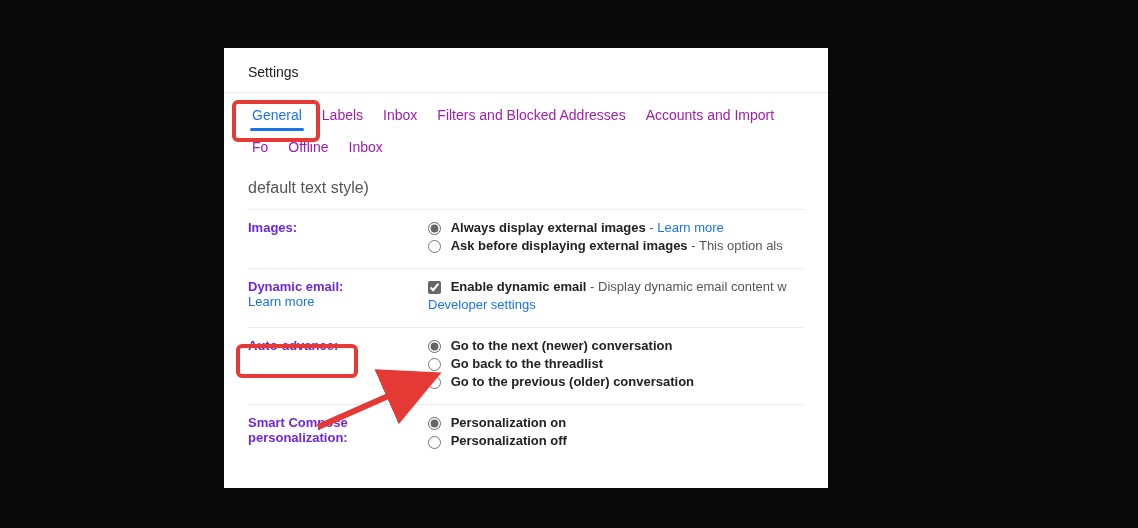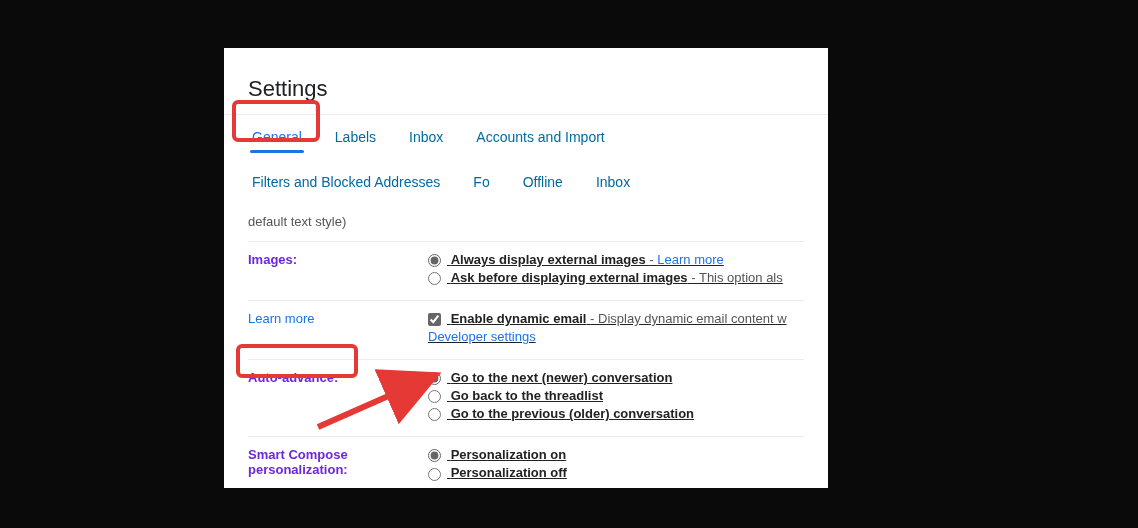--- a/index.html
+++ b/index.html
@@ -18,42 +18,41 @@
     position: absolute;
     left: 224px;
     top: 48px;
     width: 604px;
     height: 440px;
     background: #fff;
     overflow: hidden;
     box-shadow: 0 0 0 1px rgba(0,0,0,0.05);
   }
   .title {
-    font-size: 22px;
+    font-size: 14px;
     font-weight: 400;
     color: #202124;
     padding: 16px 24px 12px 24px;
     font-family: "Google Sans", Arial, sans-serif;
-    margin-top: 12px;
   }
   .tabs-wrap {
     border-top: 1px solid #ececec;
     padding: 6px 18px 6px 18px;
   }
   .tabs {
     display: flex;
     flex-wrap: wrap;
-    gap: 13px;
+    gap: 0;
     align-items: center;
     font-size: 14px;
     color: #5f6368;
   }
   .tab {
     padding: 8px 10px;
-    color: #0369a1;
+    color: #a21caf;
     cursor: pointer;
     position: relative;
     white-space: nowrap;
   }
   .tab.active {
     color: #1a73e8;
     font-weight: 500;
   }
   .tab.active::after {
     content: "";
@@ -74,22 +73,22 @@
     font-size: 13px;
   }
   .row:first-child { padding-top: 0; }
   .row:last-child { border-bottom: none; }
   .label-col {
     width: 180px;
     flex-shrink: 0;
     padding-right: 8px;
   }
   .label-col .heading { font-weight: 700; color: #6d28d9; }
-  .label-col .sub { color: #555; font-size: 13px; }
-  .opt-col { flex: 1; text-decoration: underline; }
+  .label-col .sub { color: #555; font-size: 16px; }
+  .opt-col { flex: 1; }
   .opt-line { margin-bottom: 3px; white-space: nowrap; overflow: hidden; }
   .opt-bold { font-weight: 700; color: #222; }
   .opt-plain { color: #555; }
   .link { color: #1a73e8; cursor: pointer; }
   input[type=radio], input[type=checkbox] {
     margin-right: 6px;
     vertical-align: middle;
     accent-color: #666;
   }
   .highlight {
@@ -108,22 +107,22 @@
 
 <div class="panel">
 
   <div class="title">Settings</div>
 
   <div class="tabs-wrap">
     <div class="tabs">
       <div class="tab active">General</div>
       <div class="tab">Labels</div>
       <div class="tab">Inbox</div>
+      <div class="tab">Filters and Blocked Addresses</div>
       <div class="tab">Accounts and Import</div>
-      <div class="tab">Filters and Blocked Addresses</div>
       <div class="tab">Fo</div>
       <div class="tab">Offline</div>
       <div class="tab">Inbox</div>
     </div>
   </div>
 
   <div class="content">
 
     <div class="row">
       <div class="label-col">
@@ -146,20 +145,21 @@
         <div class="opt-line">
           <input type="radio" name="images" style="">
           <span class="opt-bold">Ask before displaying external images</span>
           <span class="opt-plain"> - This option als</span>
         </div>
       </div>
     </div>
 
     <div class="row">
       <div class="label-col">
+        <div class="heading">Dynamic email:</div>
         <div class="link">Learn more</div>
       </div>
       <div class="opt-col">
         <div class="opt-line">
           <input type="checkbox" checked="" style="">
           <span class="opt-bold">Enable dynamic email</span>
           <span class="opt-plain"> - Display dynamic email content w</span>
         </div>
         <div class="opt-line">
           <span class="link">Developer settings</span>

